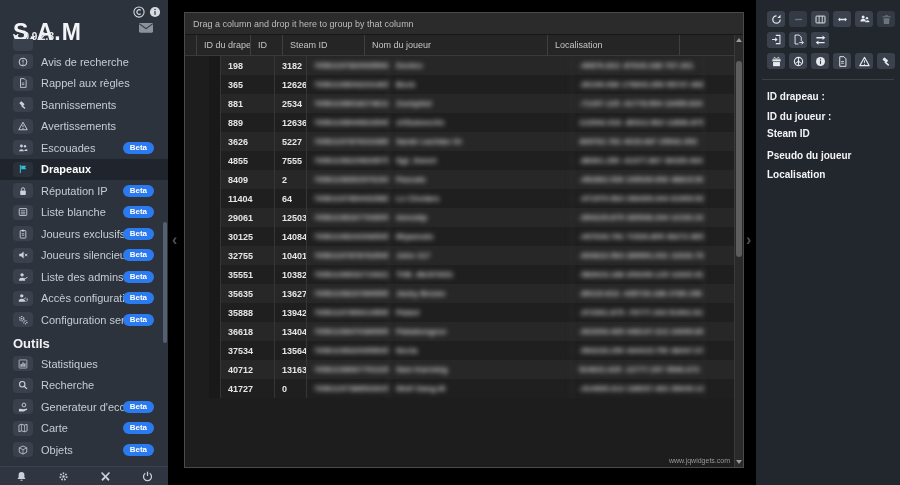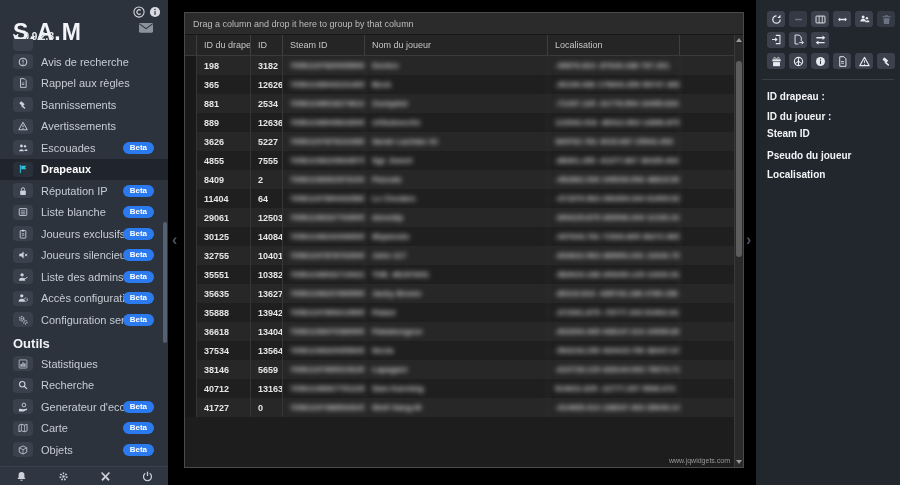--- a/index.html
+++ b/index.html
@@ -36,21 +36,21 @@
   .chev{position:absolute;color:#49525f;font-size:16px;font-weight:bold;cursor:pointer;line-height:16px;}
   
   .grid{position:absolute;left:184px;top:12px;width:560px;height:456px;background:#1d1d1d;
         border:1px solid #4a4a4a;box-sizing:border-box;font-size:9px;}
   .groupbar{position:absolute;left:0;top:0;right:0;height:22px;background:#2b2b2b;color:#bcbcbc;
             line-height:22px;padding-left:8px;border-bottom:1px solid #171717;box-sizing:border-box;}
   .thead{position:absolute;left:0;top:22px;right:9px;height:21px;background:#252525;display:flex;
          border-bottom:1px solid #3a3a3a;box-sizing:border-box;}
   .th{border-right:1px solid #3f3f3f;color:#c5c5c5;display:flex;align-items:center;
       padding-left:7px;box-sizing:border-box;cursor:pointer;overflow:hidden;white-space:nowrap;}
-  .tbody{position:absolute;left:0;top:43px;right:9px;bottom:0;overflow:hidden;}
+  .tbody{position:absolute;left:0;top:43px;right:9px;bottom:0;overflow:hidden;padding-left:24px;}
   .tr{display:flex;height:19px;cursor:pointer;}
   .tr:nth-child(odd){background:#272727;}
   .tr:nth-child(even){background:#1f1f1f;}
   .td{border-right:1px solid #363636;color:#e6e6e6;font-weight:bold;display:flex;align-items:center;
       padding-left:7px;box-sizing:border-box;overflow:hidden;white-space:nowrap;}
   .td.c0{background:#191919;padding-left:0;}
   .blur{filter:blur(2.4px);color:#d8d8d8;font-size:8px;}
   .vscroll{position:absolute;right:0;top:22px;bottom:0;width:9px;background:#2a2a2a;border-left:1px solid #3a3a3a;box-sizing:border-box;}
   .sb-up,.sb-down{position:absolute;left:0;width:8px;height:10px;display:flex;align-items:center;justify-content:center;cursor:pointer;}
   .sb-up{top:0;} .sb-down{bottom:0;}
@@ -503,29 +503,20 @@
         <div class="td c0" style="width: 12px; flex: 0 0 12px;"></div>
         <div class="td" style="width: 54px; flex: 0 0 54px;">37534</div>
         <div class="td" style="width: 32px; flex: 0 0 32px;">13564</div>
         <div class="td blur" style="width: 82px; flex: 0 0 82px;">76561198329355935</div>
         <div class="td blur" style="width: 183px; flex: 0 0 183px;">Necla</div>
         <div class="td blur" style="width: 132px; flex: 0 0 132px;">-593233.250 434415.750 38447.078</div>
         <div class="td" style="flex: 1 1 0%; border-right: none;"></div>
       </div>
       <div class="tr">
         <div class="td c0" style="width: 12px; flex: 0 0 12px;"></div>
-        <div class="td" style="width: 54px; flex: 0 0 54px;">38146</div>
-        <div class="td" style="width: 32px; flex: 0 0 32px;">5659</div>
-        <div class="td blur" style="width: 82px; flex: 0 0 82px;">76561197895315235</div>
-        <div class="td blur" style="width: 183px; flex: 0 0 183px;">Lapagani</div>
-        <div class="td blur" style="width: 132px; flex: 0 0 132px;">-610728.125 428144.063 79674.711</div>
-        <div class="td" style="flex: 1 1 0%; border-right: none;"></div>
-      </div>
-      <div class="tr">
-        <div class="td c0" style="width: 12px; flex: 0 0 12px;"></div>
         <div class="td" style="width: 54px; flex: 0 0 54px;">40712</div>
         <div class="td" style="width: 32px; flex: 0 0 32px;">13163</div>
         <div class="td blur" style="width: 82px; flex: 0 0 82px;">76561198067751115</div>
         <div class="td blur" style="width: 183px; flex: 0 0 183px;">Sam Karmbig</div>
         <div class="td blur" style="width: 132px; flex: 0 0 132px;">524631.625 -12777.297 9546.672</div>
         <div class="td" style="flex: 1 1 0%; border-right: none;"></div>
       </div>
       <div class="tr">
         <div class="td c0" style="width: 12px; flex: 0 0 12px;"></div>
         <div class="td" style="width: 54px; flex: 0 0 54px;">41727</div>

